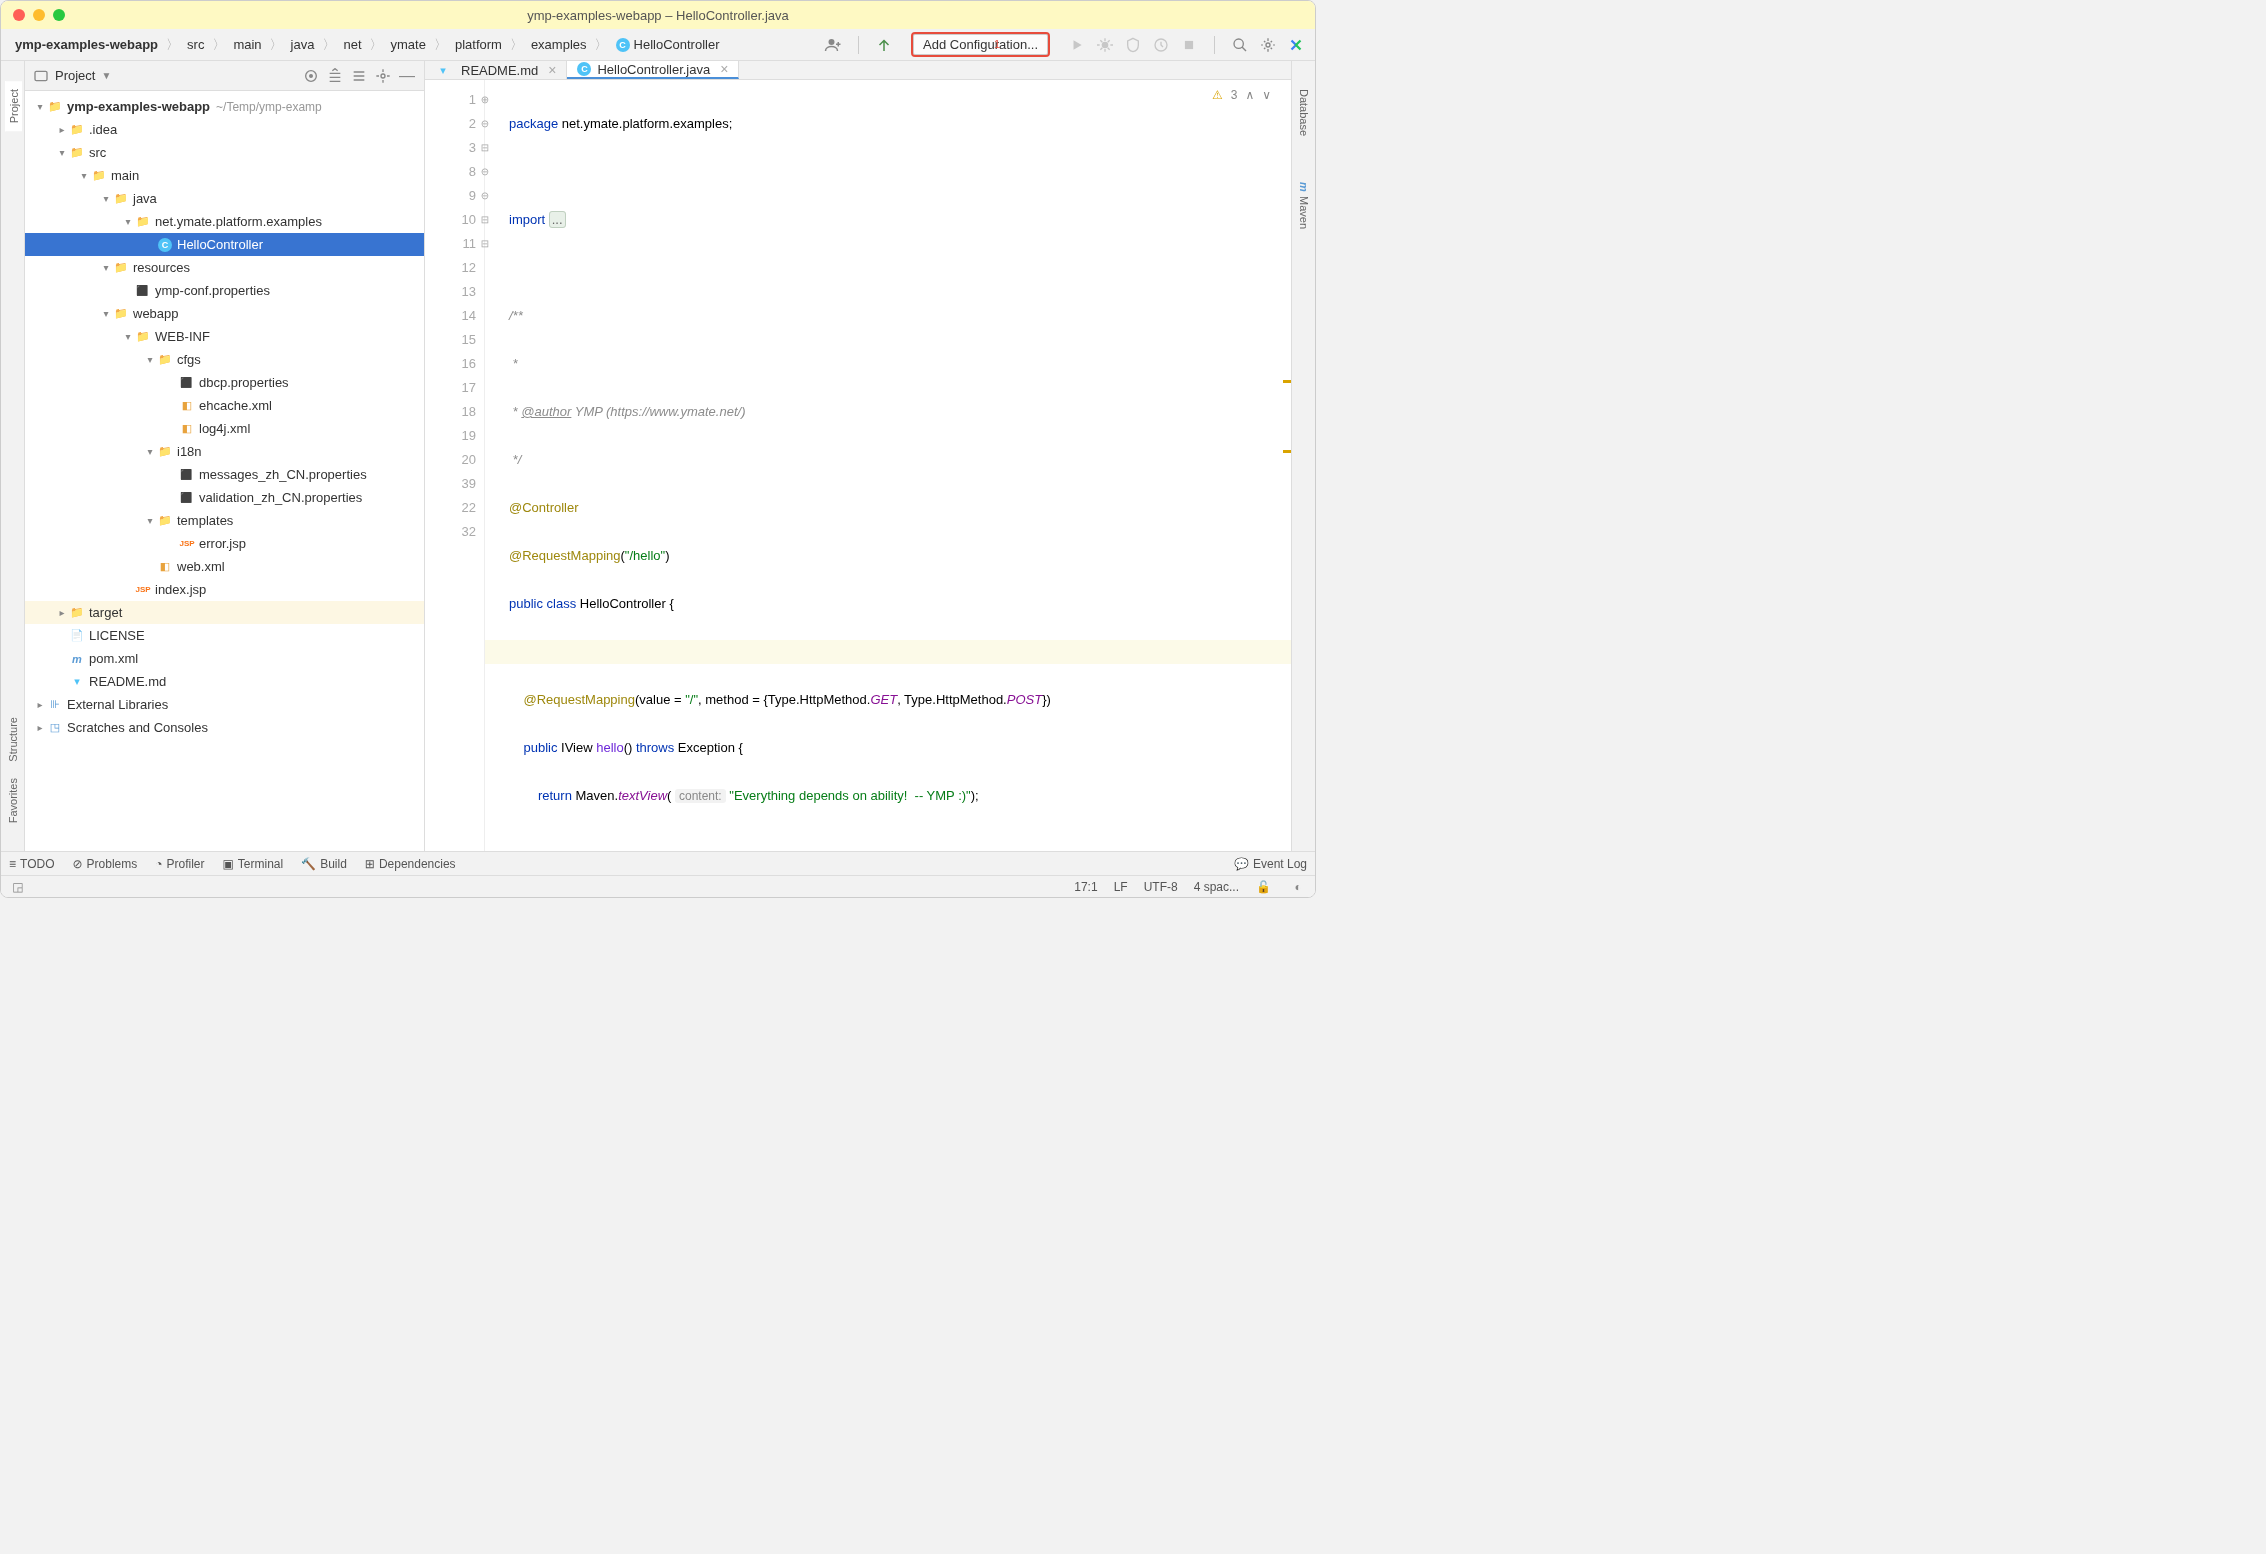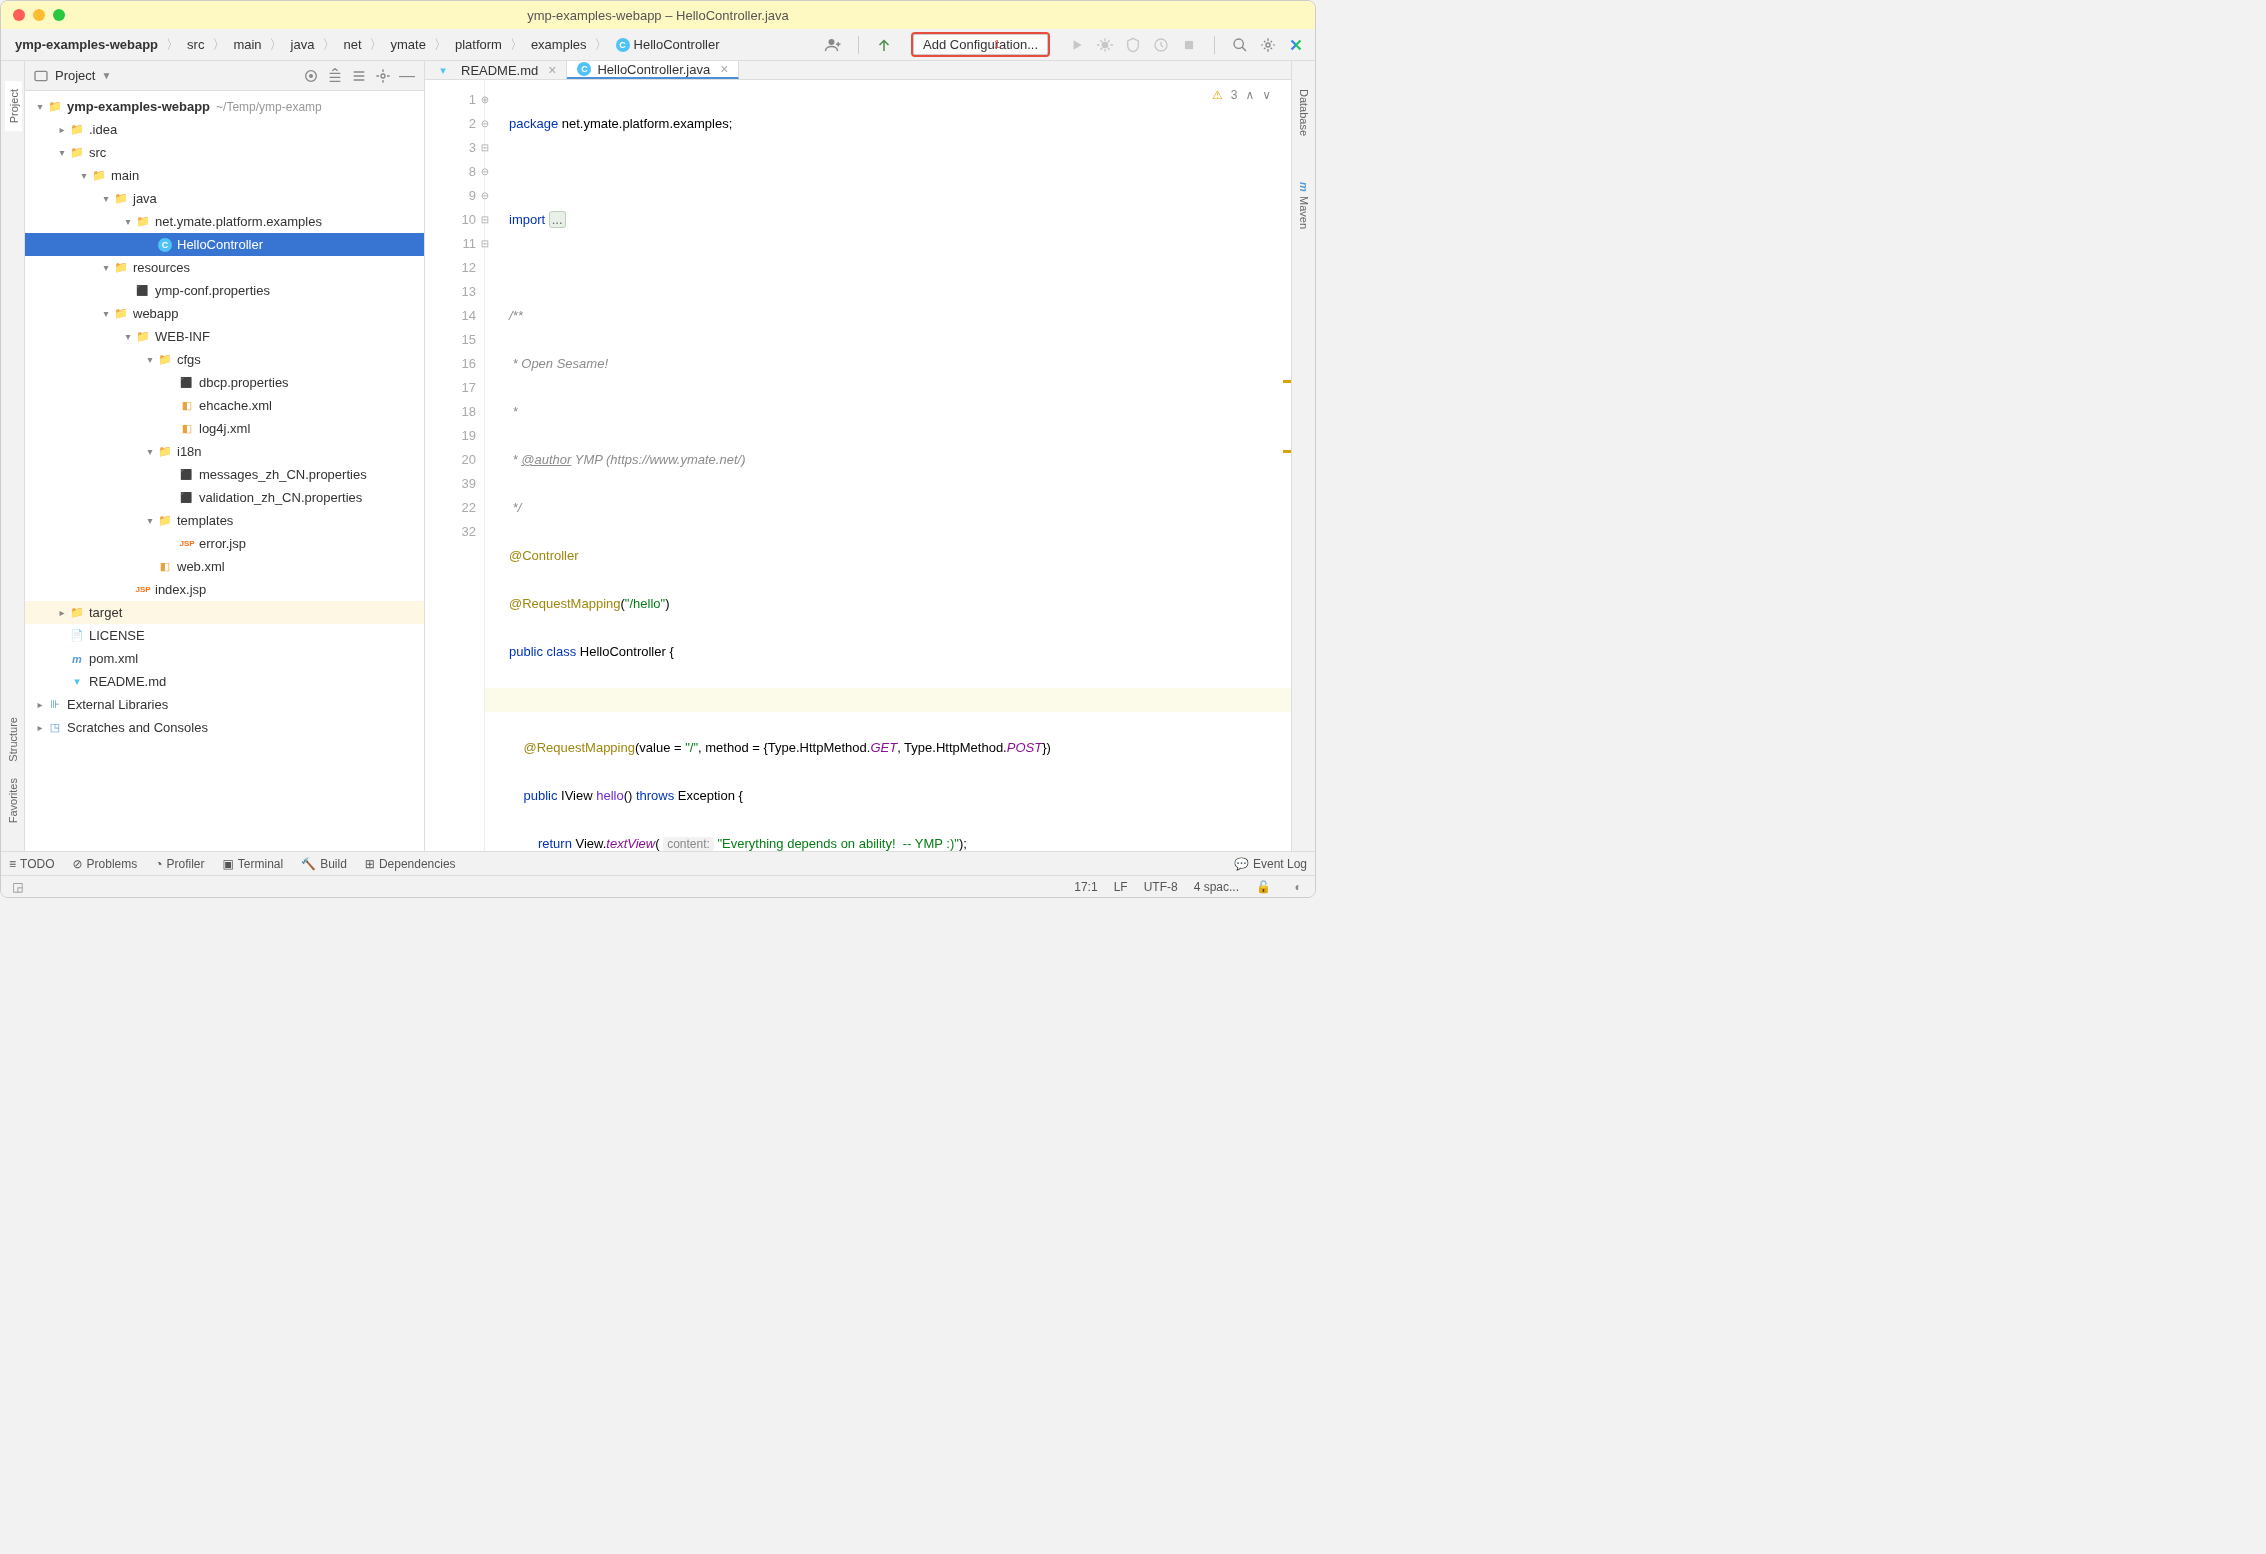--- a/index.html
+++ b/index.html
@@ -459,31 +459,30 @@
             <div>⊟</div>
             <div>⊟</div>
             <div></div>
         </div>
         <div class="code-content">
 <div class="code-line"><span class="kw">package </span><span class="ident">net.ymate.platform.examples;</span></div>
 <div class="code-line"></div>
 <div class="code-line"><span class="kw">import </span><span class="folded">...</span></div>
 <div class="code-line"></div>
 <div class="code-line"><span class="comment">/**</span></div>
-<div class="code-line"><span class="comment"> * Open Sesame!</span></div>
 <div class="code-line"><span class="comment"> *</span></div>
 <div class="code-line"><span class="comment"> * </span><span class="doc-tag">@author</span><span class="comment"> YMP (https://www.ymate.net/)</span></div>
 <div class="code-line"><span class="comment"> */</span></div>
 <div class="code-line"><span class="anno">@Controller</span></div>
 <div class="code-line"><span class="anno">@RequestMapping</span><span class="ident">(</span><span class="str">"/hello"</span><span class="ident">)</span></div>
 <div class="code-line"><span class="kw">public class </span><span class="ident">HelloController</span><span class="ident"> {</span></div>
 <div class="code-line hl"></div>
 <div class="code-line">    <span class="anno">@RequestMapping</span><span class="ident">(</span><span class="ident">value = </span><span class="str">"/"</span><span class="ident">, method = {Type.HttpMethod.</span><span class="field-it">GET</span><span class="ident">, Type.HttpMethod.</span><span class="field-it">POST</span><span class="ident">})</span></div>
 <div class="code-line">    <span class="kw">public </span><span class="ident">IView</span><span class="method"> hello</span><span class="ident">() </span><span class="kw">throws </span><span class="ident">Exception</span><span class="ident"> {</span></div>
-<div class="code-line">        <span class="kw">return </span><span class="ident">View.</span><span class="method field-it">textView</span><span class="ident">( </span><span class="param-hint">content:</span><span class="str"> "Everything depends on ability!  -- YMP :)"</span><span class="ident">);</span></div>
+<div class="code-line">        <span class="kw">return </span><span class="ident">Maven.</span><span class="method field-it">textView</span><span class="ident">( </span><span class="param-hint">content:</span><span class="str"> "Everything depends on ability!  -- YMP :)"</span><span class="ident">);</span></div>
 
 
 
         </div>
         <div class="inspection-badge">
           <span class="warn-icon">⚠</span>
             <span>3</span>
           <span>∧</span>
           <span>∨</span>
         </div>

